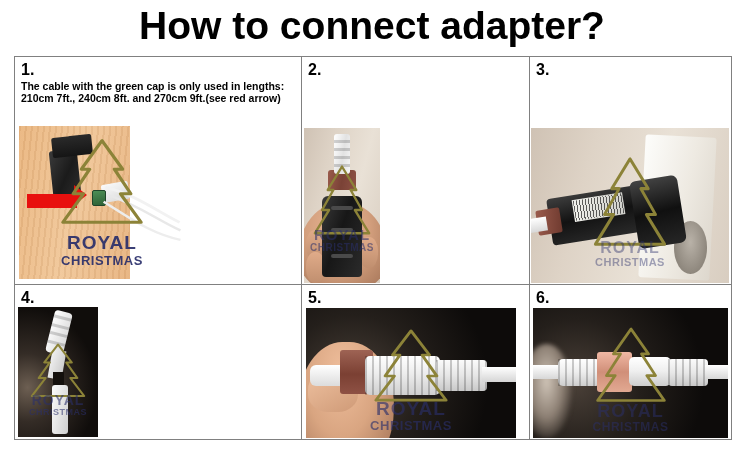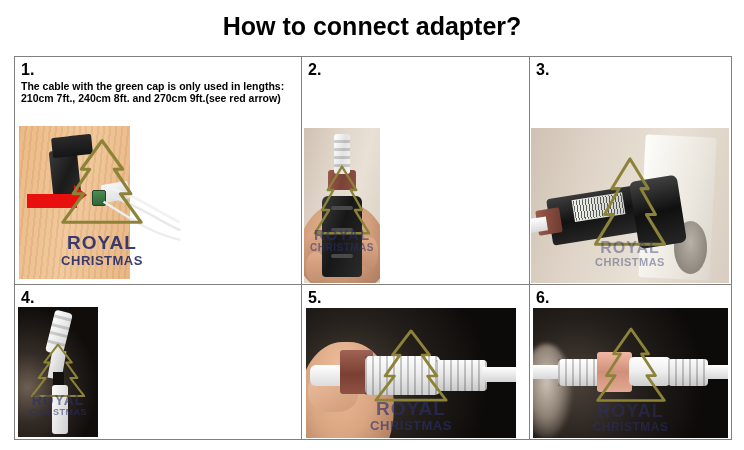--- a/index.html
+++ b/index.html
@@ -15,21 +15,21 @@
     position: relative;
   }
 
   
   .page-title {
     position: absolute;
     left: 0;
     top: 6px;
     width: 744px;
     text-align: center;
-    font-size: 25px;
+    font-size: 39px;
     font-weight: bold;
     color: #000000;
     letter-spacing: 0px;
     line-height: 40px;
     white-space: nowrap;
   }
 
   
   .guide-table {
     position: absolute;

